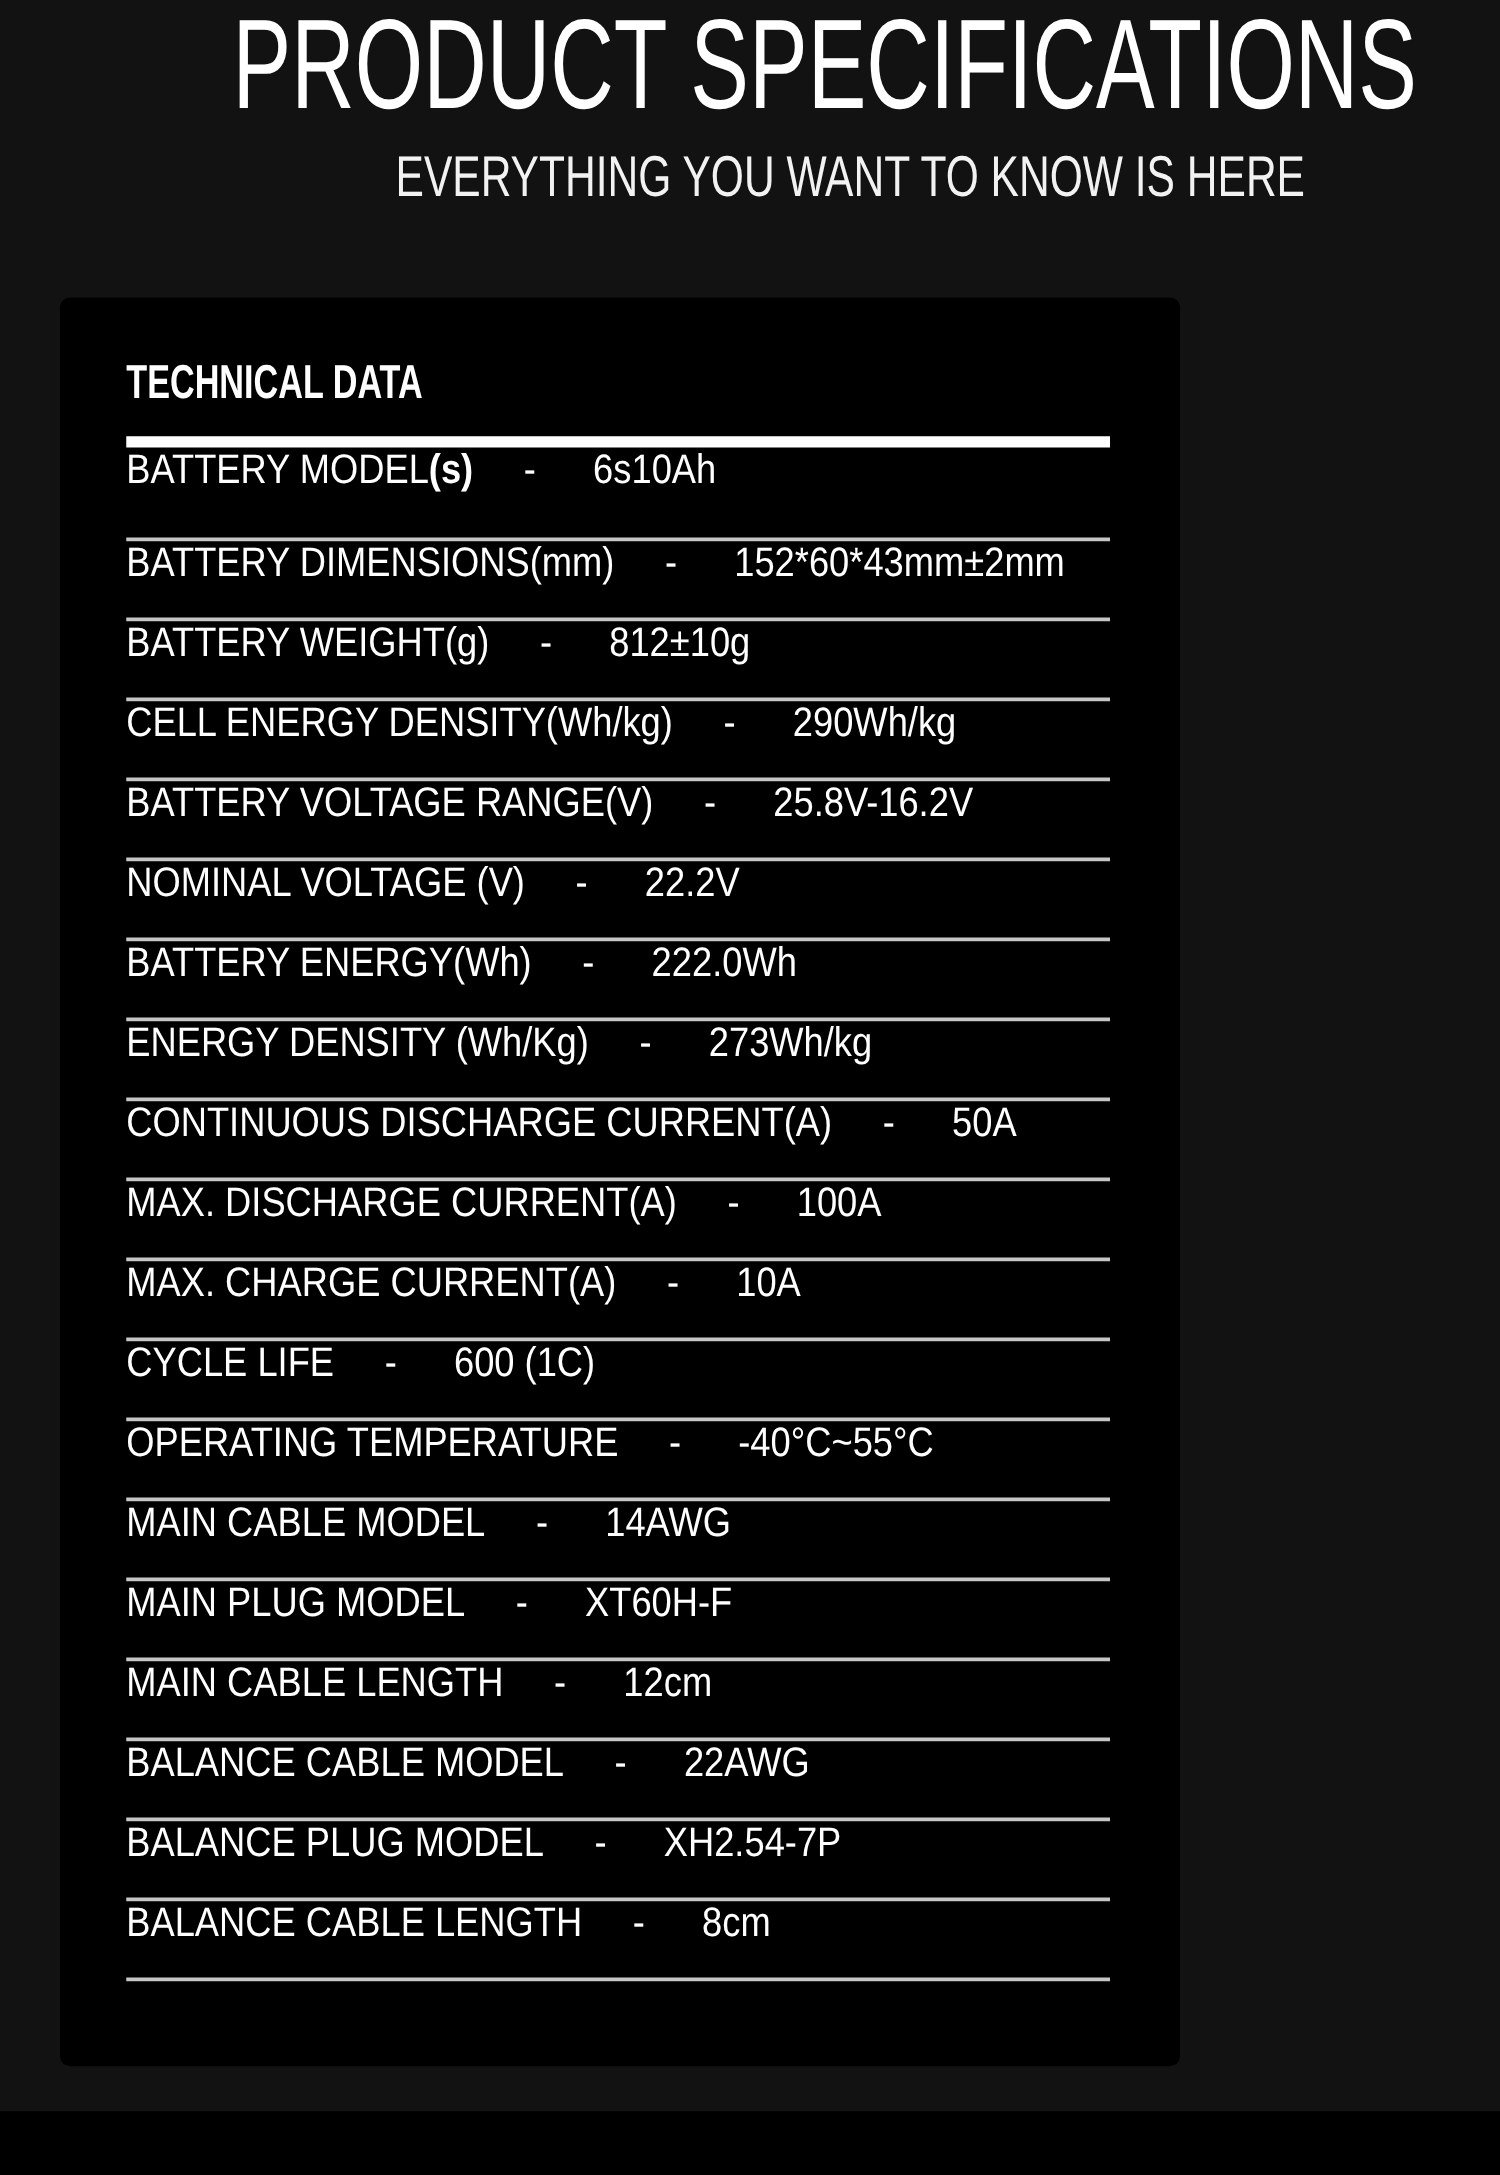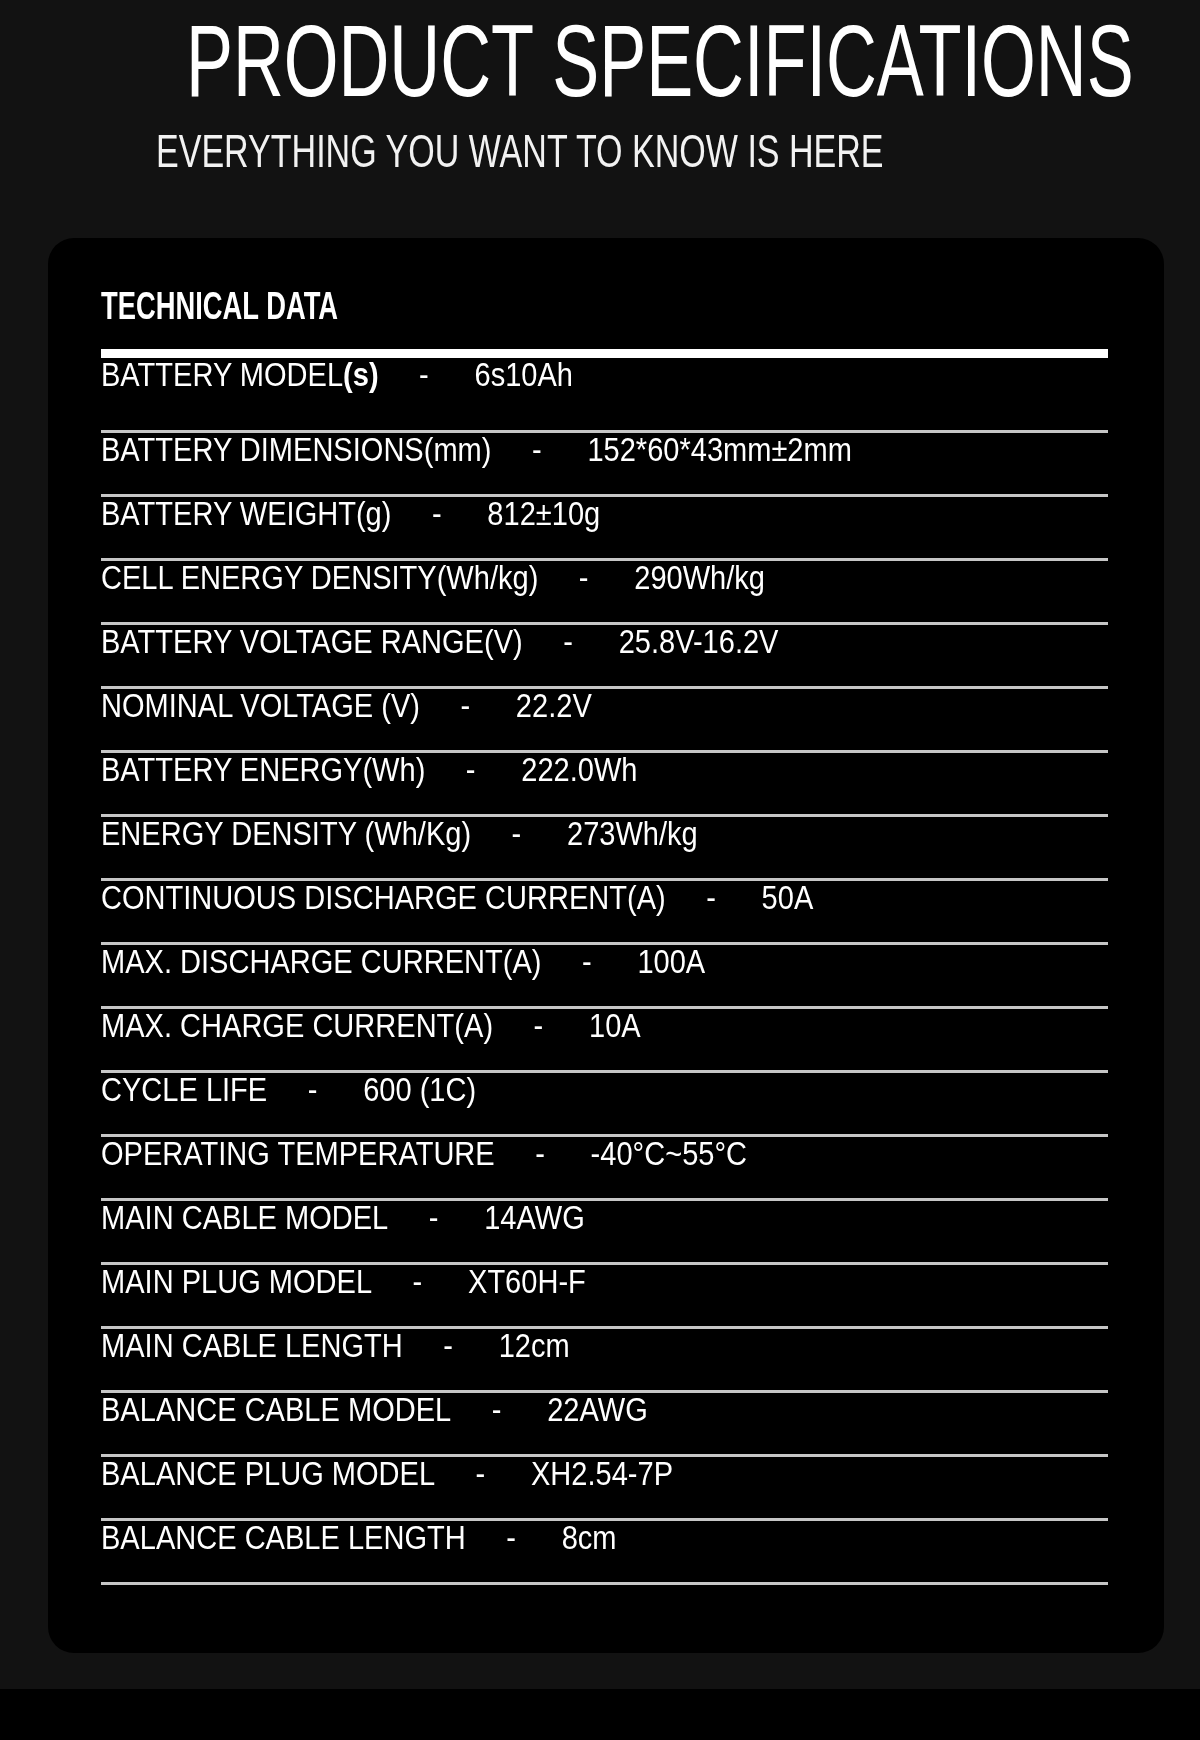--- a/index.html
+++ b/index.html
@@ -10,22 +10,21 @@
   .page{
     position:relative;
     width:1200px;
     height:1740px;
     margin:0 auto;
     background:var(--page-bg,#121212);
     overflow:hidden;
   }
   
   .header{
-    padding-top:10px;
-    text-align:left;
+    text-align:right;
   }
   .page-title{
     margin:0;
     font-size:102px;
     font-weight:400;
     line-height:1.0;
     color:#ffffff;
     letter-spacing:0px;
     white-space:nowrap;
     transform:scaleX(0.69);
@@ -39,24 +38,24 @@
     color:#f2f2f2;
     white-space:nowrap;
     transform:scaleX(0.74);
     transform-origin:center top;
   }
   
   .card{
     position:absolute;
     left:48px;
     top:238px;
-    width:1116px;
+    width:896px;
     height:1415px;
     background:var(--card-bg,#000000);
-    border-radius:26px;
+    border-radius:8px;
     box-sizing:border-box;
     padding:48px 56px 0 53px;
   }
   .card-heading{
     margin:0;
     font-size:38px;
     font-weight:700;
     line-height:1.1;
     color:#ffffff;
     white-space:nowrap;

